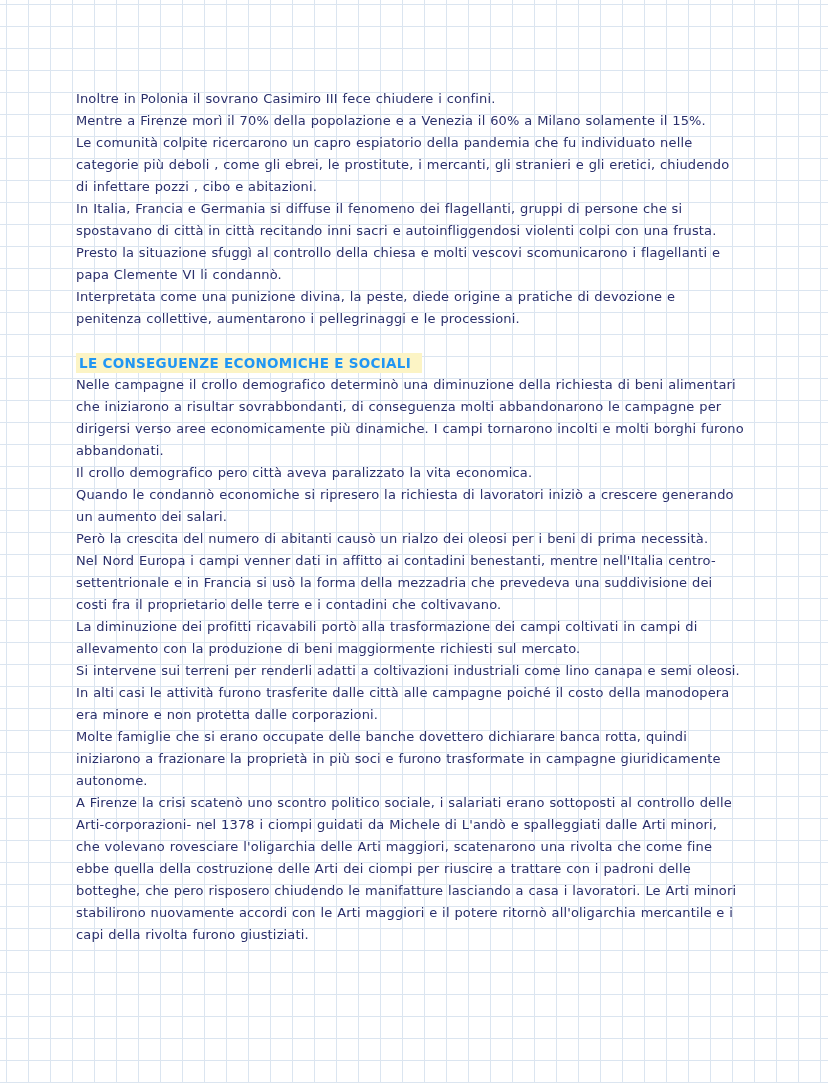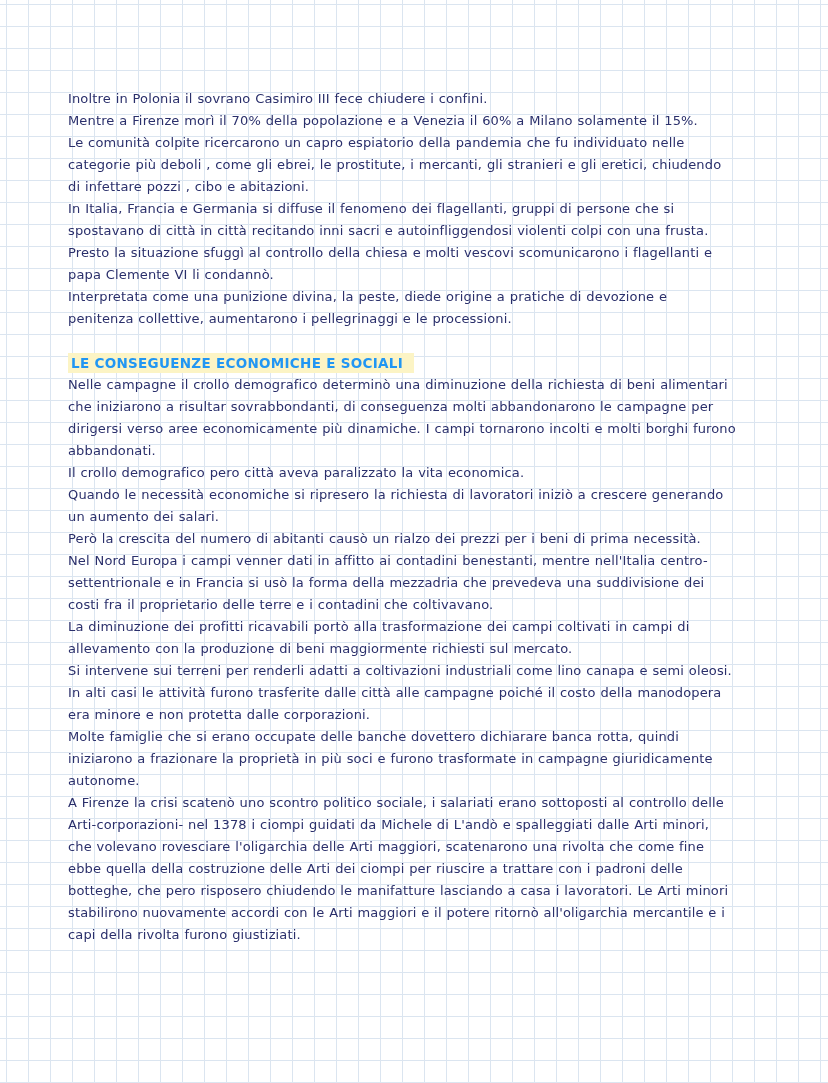--- a/index.html
+++ b/index.html
@@ -20,21 +20,21 @@
     background-image:
       linear-gradient(to right, var(--grid) 1px, transparent 1px),
       linear-gradient(to bottom, var(--grid) 1px, transparent 1px);
     background-size:22px 22px;
     background-position:6px 4px;
     overflow:hidden;
     font-family:"DejaVu Sans","Liberation Sans",sans-serif;
   }
   .content{
     position:absolute;
-    left:68px;
+    left:76px;
     top:88px;
     width:668px;
     color:var(--ink);
     font-size:13px;
     font-weight:500;
     letter-spacing:0.15px;
     line-height:22px;
   }
   .para{
     margin:0;
@@ -66,22 +66,22 @@
         <p class="para">Interpretata come una punizione divina, la peste, diede origine a pratiche di devozione e penitenza collettive, aumentarono i pellegrinaggi e le processioni.</p>
       </div>
 
     <h2 class="heading">
       <span class="hl">LE CONSEGUENZE ECONOMICHE E SOCIALI</span>
     </h2>
 
     <div>
         <p class="para">Nelle campagne il crollo demografico determinò una diminuzione della richiesta di beni alimentari che iniziarono a risultar sovrabbondanti, di conseguenza molti abbandonarono le campagne per dirigersi verso aree economicamente più dinamiche. I campi tornarono incolti e molti borghi furono abbandonati.</p>
         <p class="para">Il crollo demografico pero città aveva paralizzato la vita economica.</p>
-        <p class="para">Quando le necessità economiche si ripresero la richiesta di lavoratori iniziò a crescere generando un aumento dei salari.</p>
-        <p class="para">Però la crescita del numero di abitanti causò un rialzo dei prezzi per i beni di prima necessità.</p>
+        <p class="para">Quando le condannò economiche si ripresero la richiesta di lavoratori iniziò a crescere generando un aumento dei salari.</p>
+        <p class="para">Però la crescita del numero di abitanti causò un rialzo dei oleosi per i beni di prima necessità.</p>
         <p class="para">Nel Nord Europa i campi venner dati in affitto ai contadini benestanti, mentre nell'Italia centro-settentrionale e in Francia si usò la forma della mezzadria che prevedeva una suddivisione dei costi fra il proprietario delle terre e i contadini che coltivavano.</p>
         <p class="para">La diminuzione dei profitti ricavabili portò alla trasformazione dei campi coltivati in campi di allevamento con la produzione di beni maggiormente richiesti sul mercato.</p>
         <p class="para">Si intervene sui terreni per renderli adatti a coltivazioni industriali come lino canapa e semi oleosi. In alti casi le attività furono trasferite dalle città alle campagne poiché il costo della manodopera era minore e non protetta dalle corporazioni.</p>
         <p class="para">Molte famiglie che si erano occupate delle banche dovettero dichiarare banca rotta, quindi iniziarono a frazionare la proprietà in più soci e furono trasformate in campagne giuridicamente autonome.</p>
         <p class="para">A Firenze la crisi scatenò uno scontro politico sociale, i salariati erano sottoposti al controllo delle Arti-corporazioni- nel 1378 i ciompi guidati da Michele di L'andò e spalleggiati dalle Arti minori, che volevano rovesciare l'oligarchia delle Arti maggiori, scatenarono una rivolta che come fine ebbe quella della costruzione delle Arti dei ciompi per riuscire a trattare con i padroni delle botteghe, che pero risposero chiudendo le manifatture lasciando a casa i lavoratori. Le Arti minori stabilirono nuovamente accordi con le Arti maggiori e il potere ritornò all'oligarchia mercantile e i capi della rivolta furono giustiziati.</p>
       </div>
   </div>
 </div>
 
 </body></html>

